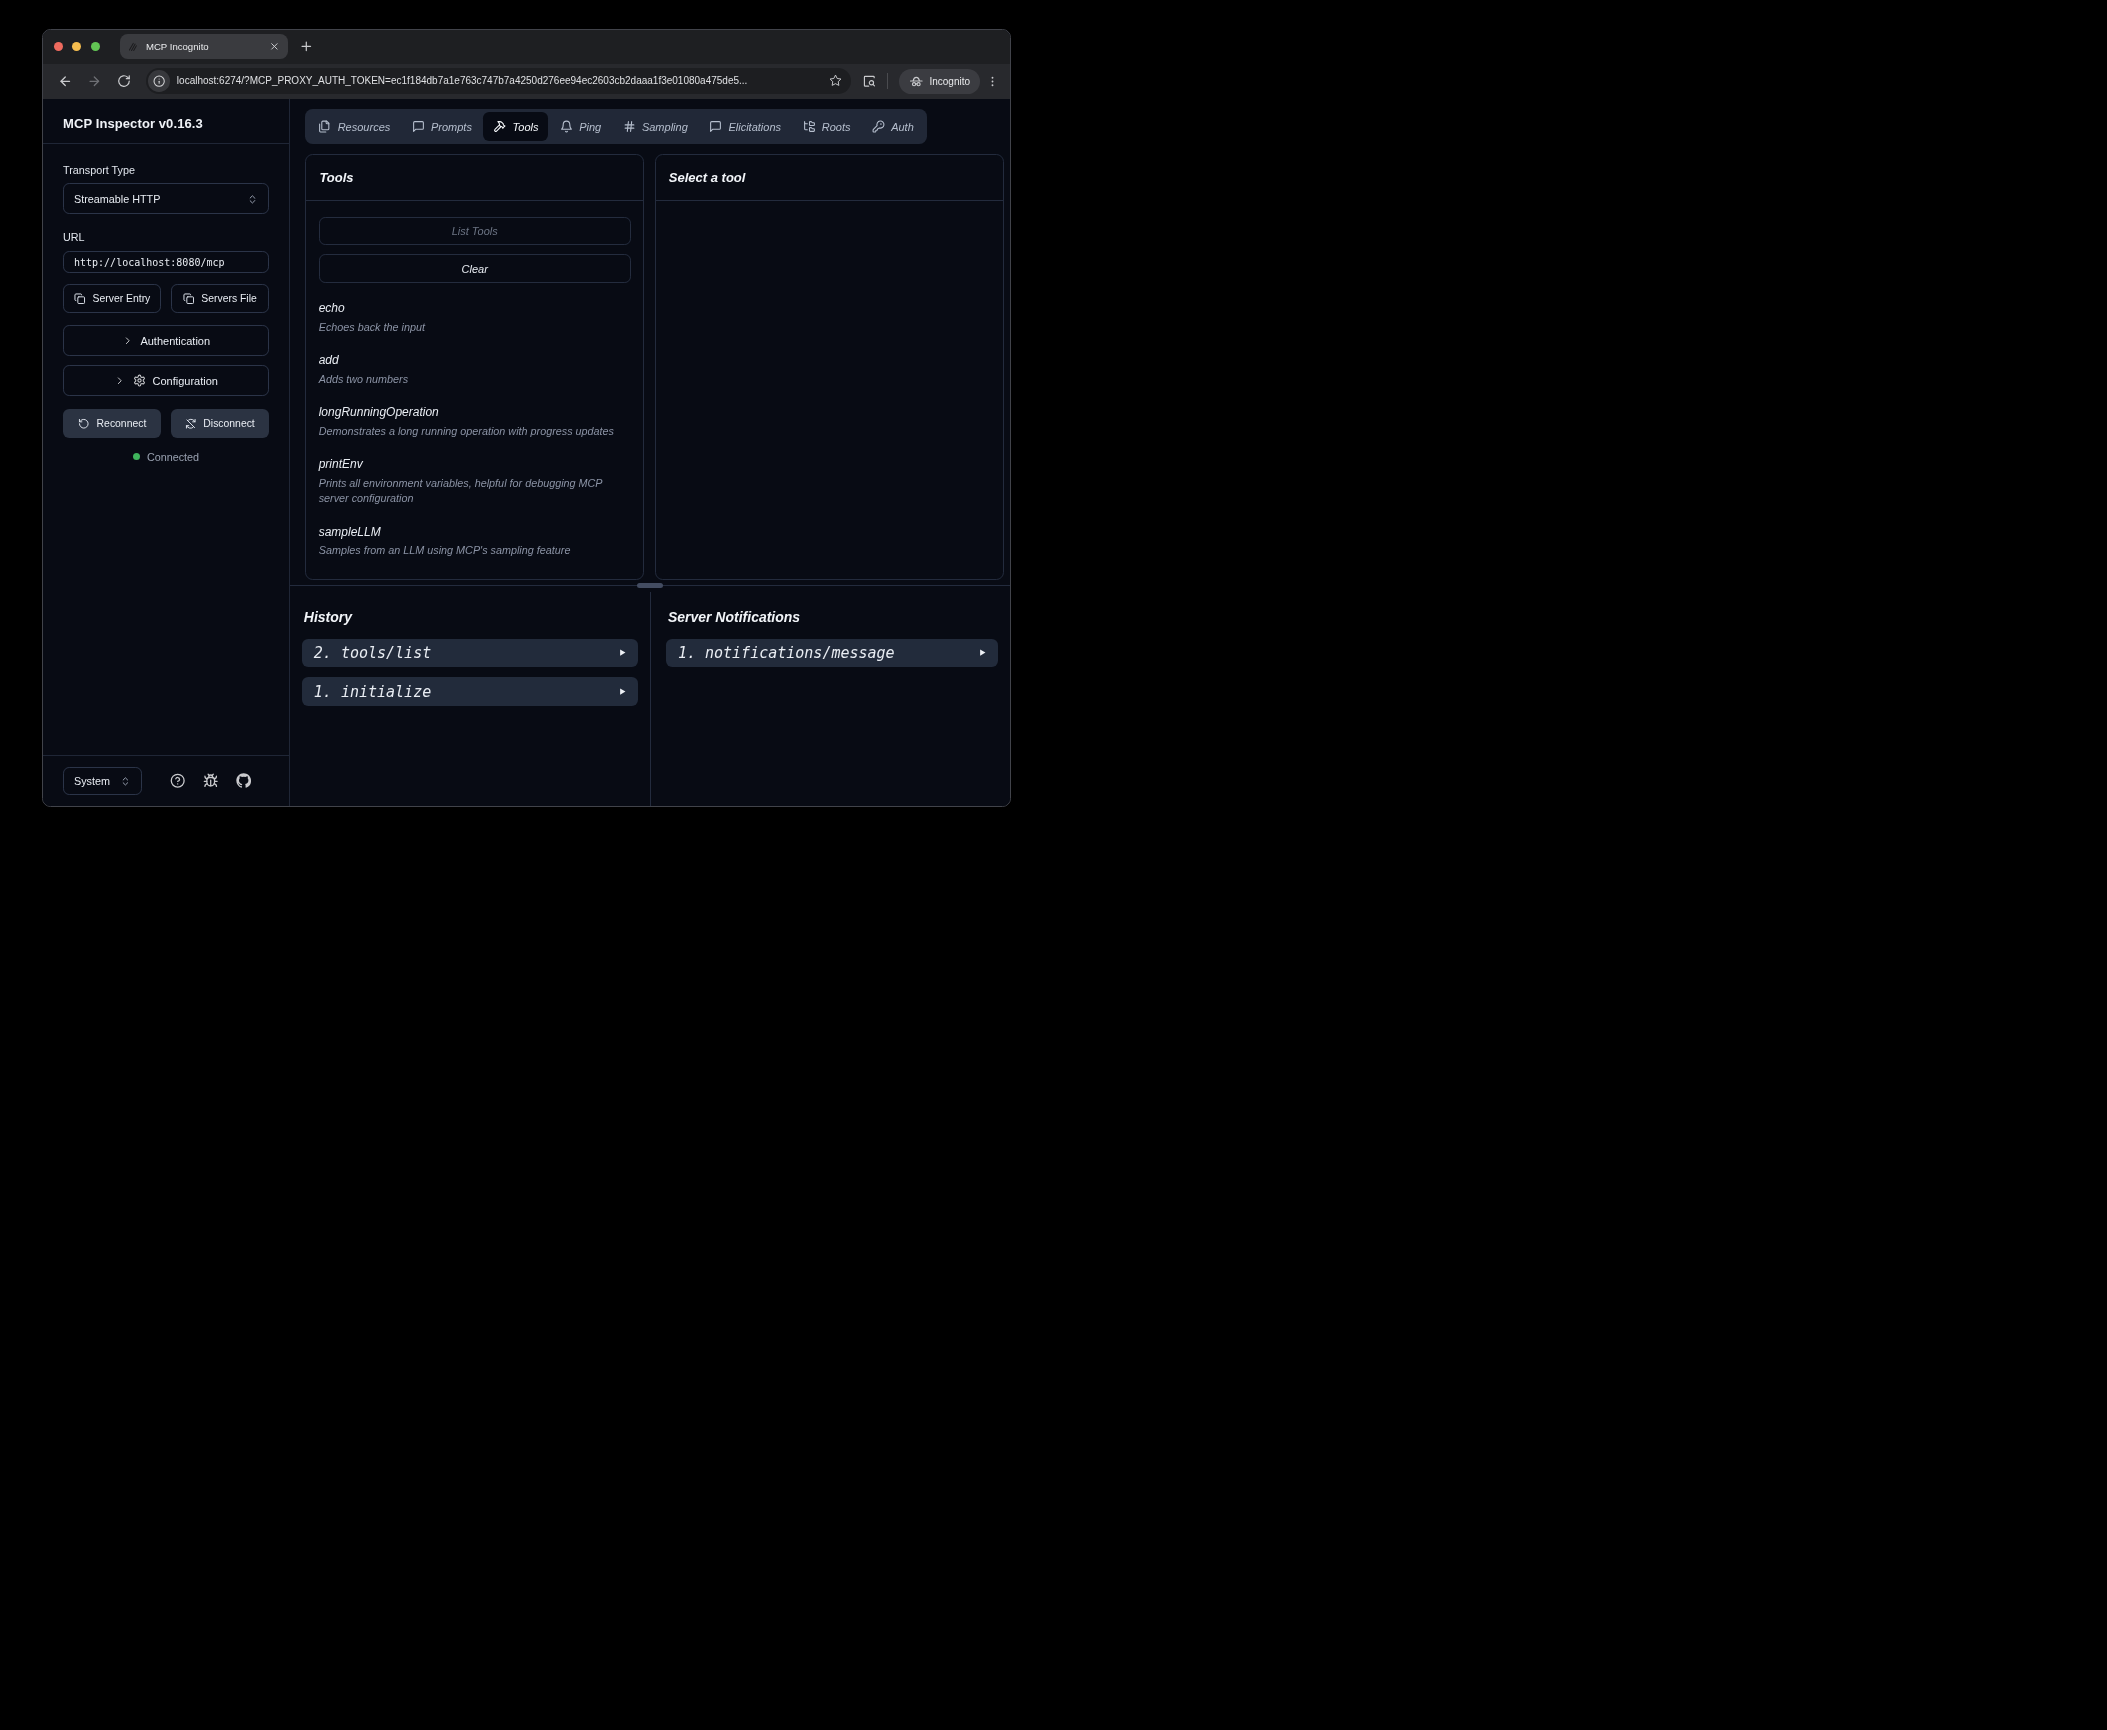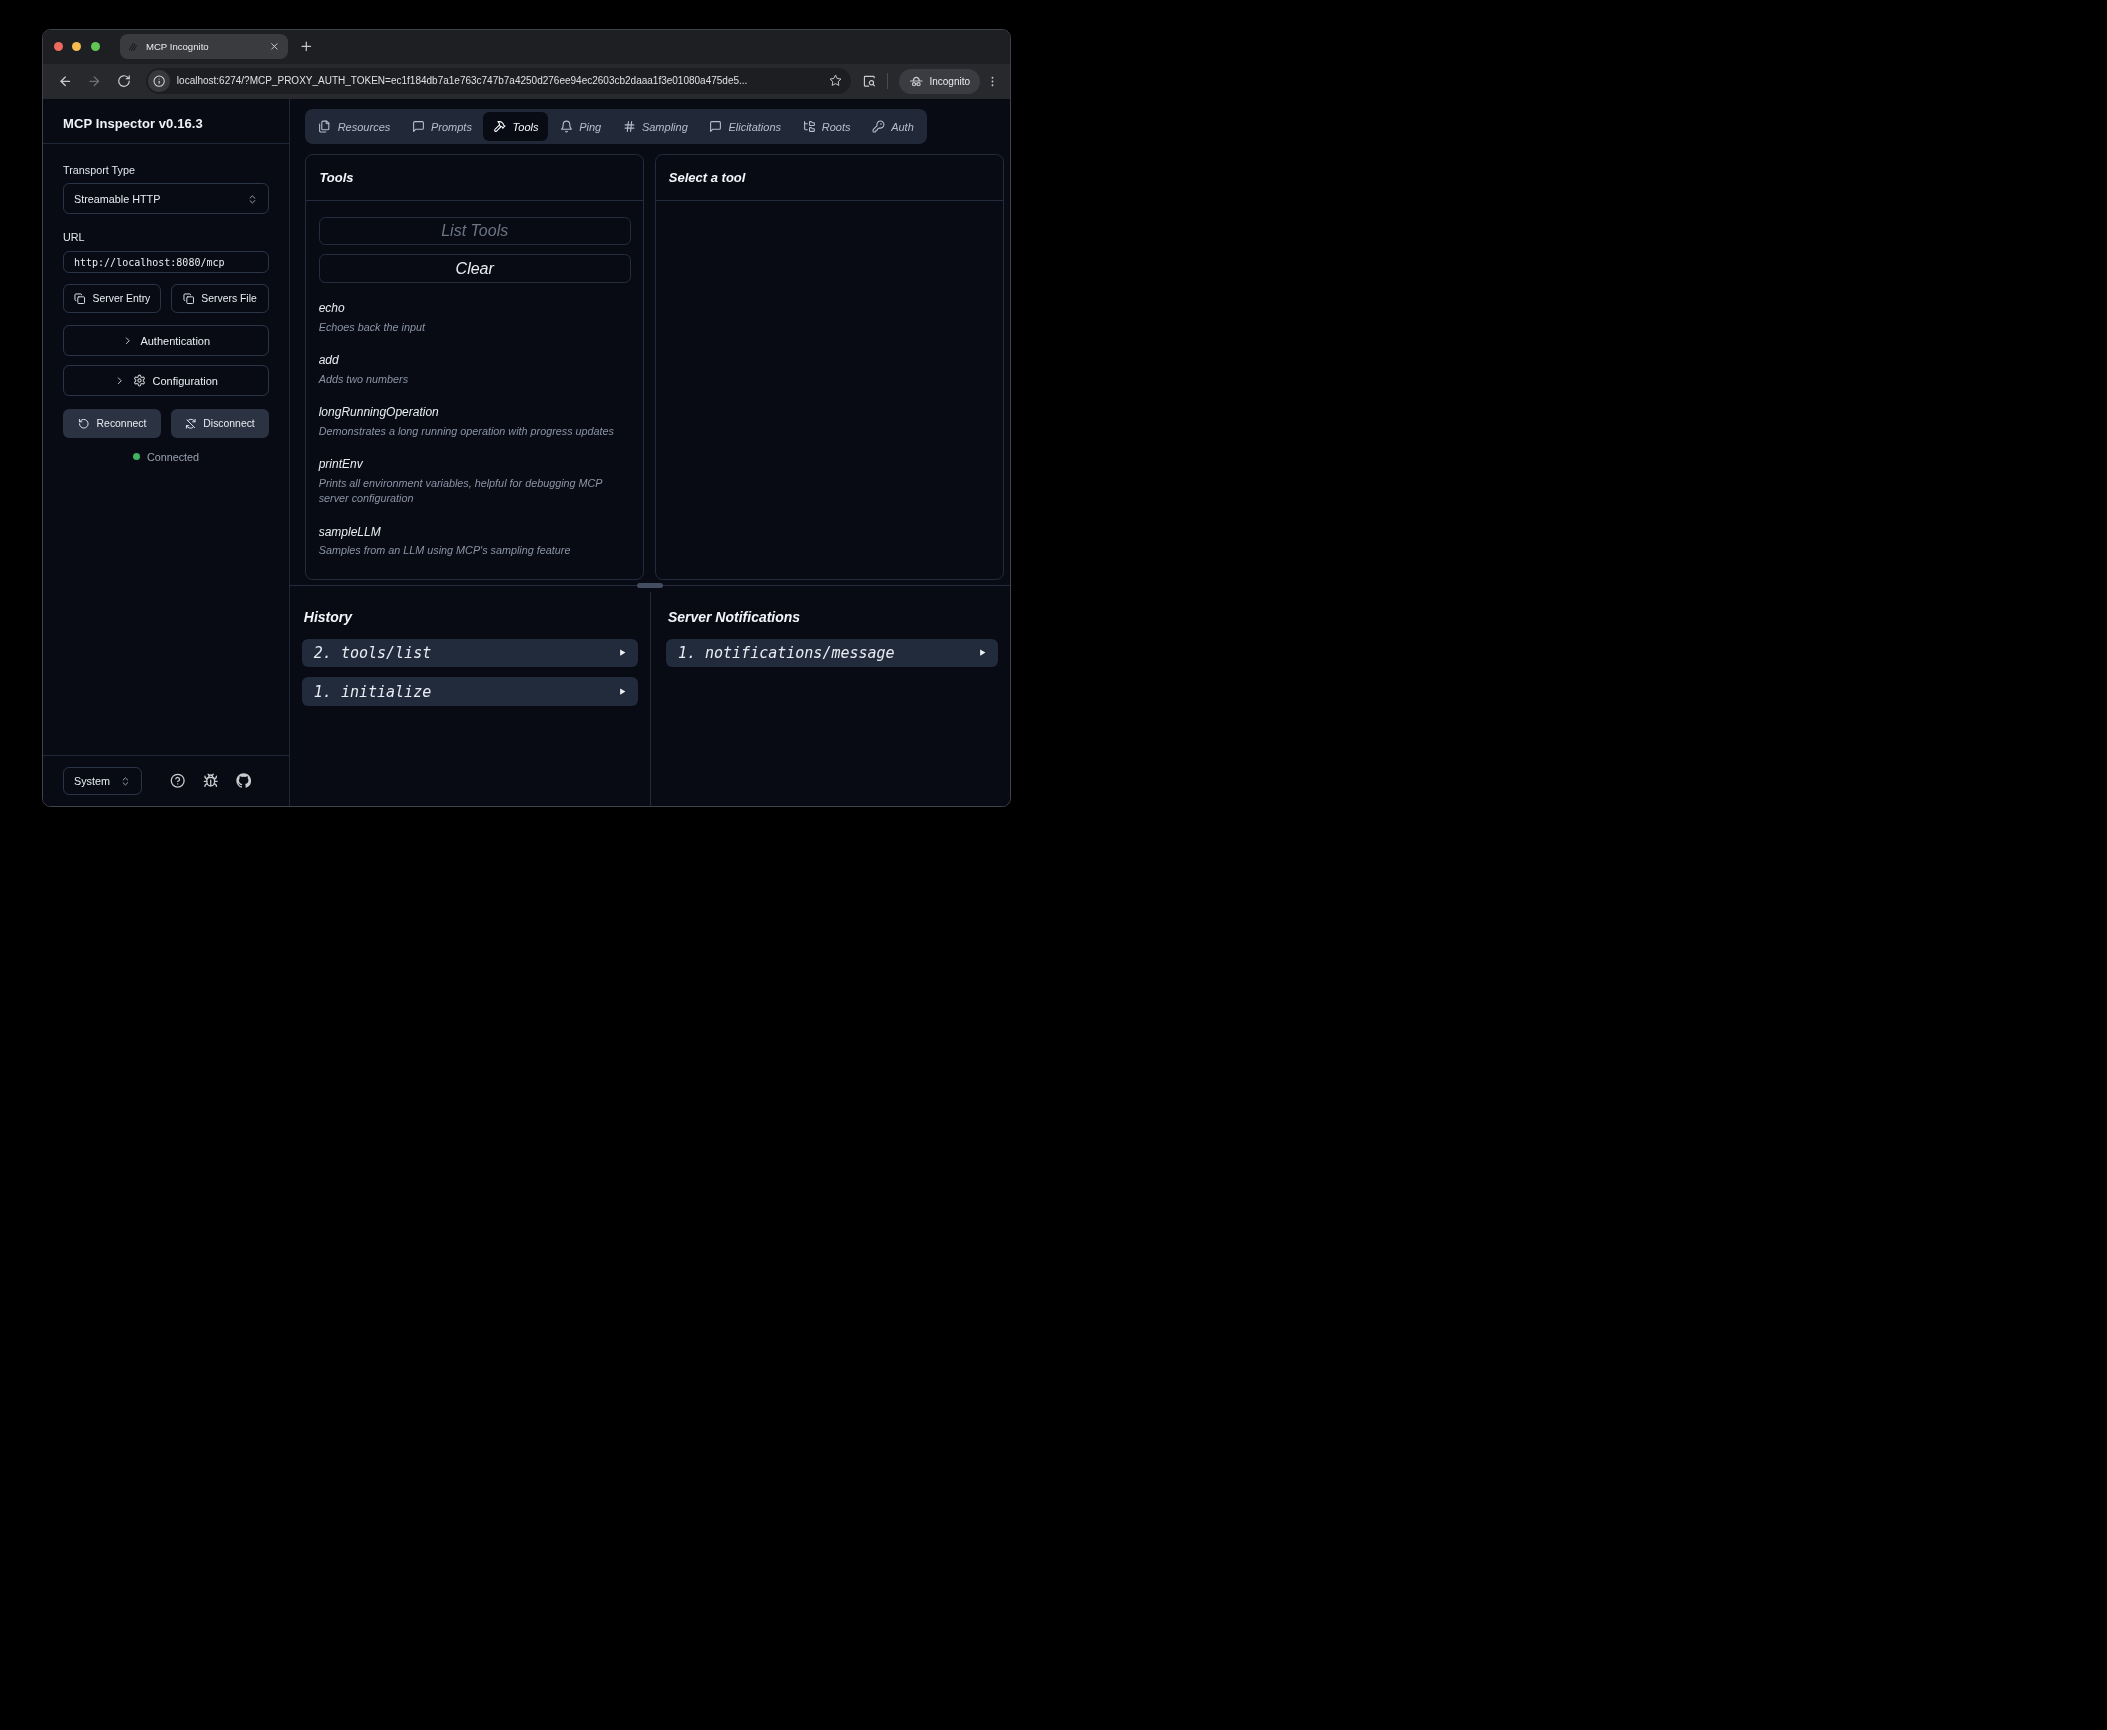--- a/index.html
+++ b/index.html
@@ -71,21 +71,21 @@
   .icon16 svg { display:block; }
 
   .top-row { height:436px; flex:none; display:flex; gap:10.8px; padding:10.8px 6.2px 0 15.4px; min-width:0; }
   .panel { border:0.8px solid #232b3d; border-radius:7.7px; display:flex; flex-direction:column; overflow:hidden; }
   .panel-tools { flex:1; min-width:0; }
   .panel-select { width:349px; flex:none; }
   .panel-header { height:46px; flex:none; display:flex; align-items:center; padding:0 13px;
                   border-bottom:0.8px solid #232b3d; font-size:13px; font-weight:700; color:#f2f5f9; }
   .panel-body { flex:1; padding:15.4px 12.3px; overflow:hidden; }
   .action-btn { width:100%; height:28.5px; border:0.8px solid #242c3e; border-radius:6.2px; background:transparent;
-                font-size:16px; display:flex; align-items:center; justify-content:center; cursor:default; }
+                font-size:11px; display:flex; align-items:center; justify-content:center; cursor:default; }
   .action-btn.disabled { color:#6c7484; }
   .action-btn.normal { color:#e9edf3; margin-top:9.2px; }
   .tool-list { margin-top:18.5px; }
   .tool-item { margin-bottom:17.7px; cursor:default; }
   .tool-name { font-size:12px; font-weight:500; color:#e9edf3; margin-bottom:4.6px; }
   .tool-desc { font-size:10.8px; color:#8b93a5; line-height:1.45; }
   .hint-box { border:0.8px solid #242c3e; border-radius:6.2px; padding:11.5px 12.3px; font-size:11.5px; color:#e2e7ef; }
 
   .splitter { height:12.3px; flex:none; position:relative; }
   .splitter .line { position:absolute; top:5.4px; left:0; right:0; height:0.8px; background:#232b3d; }

